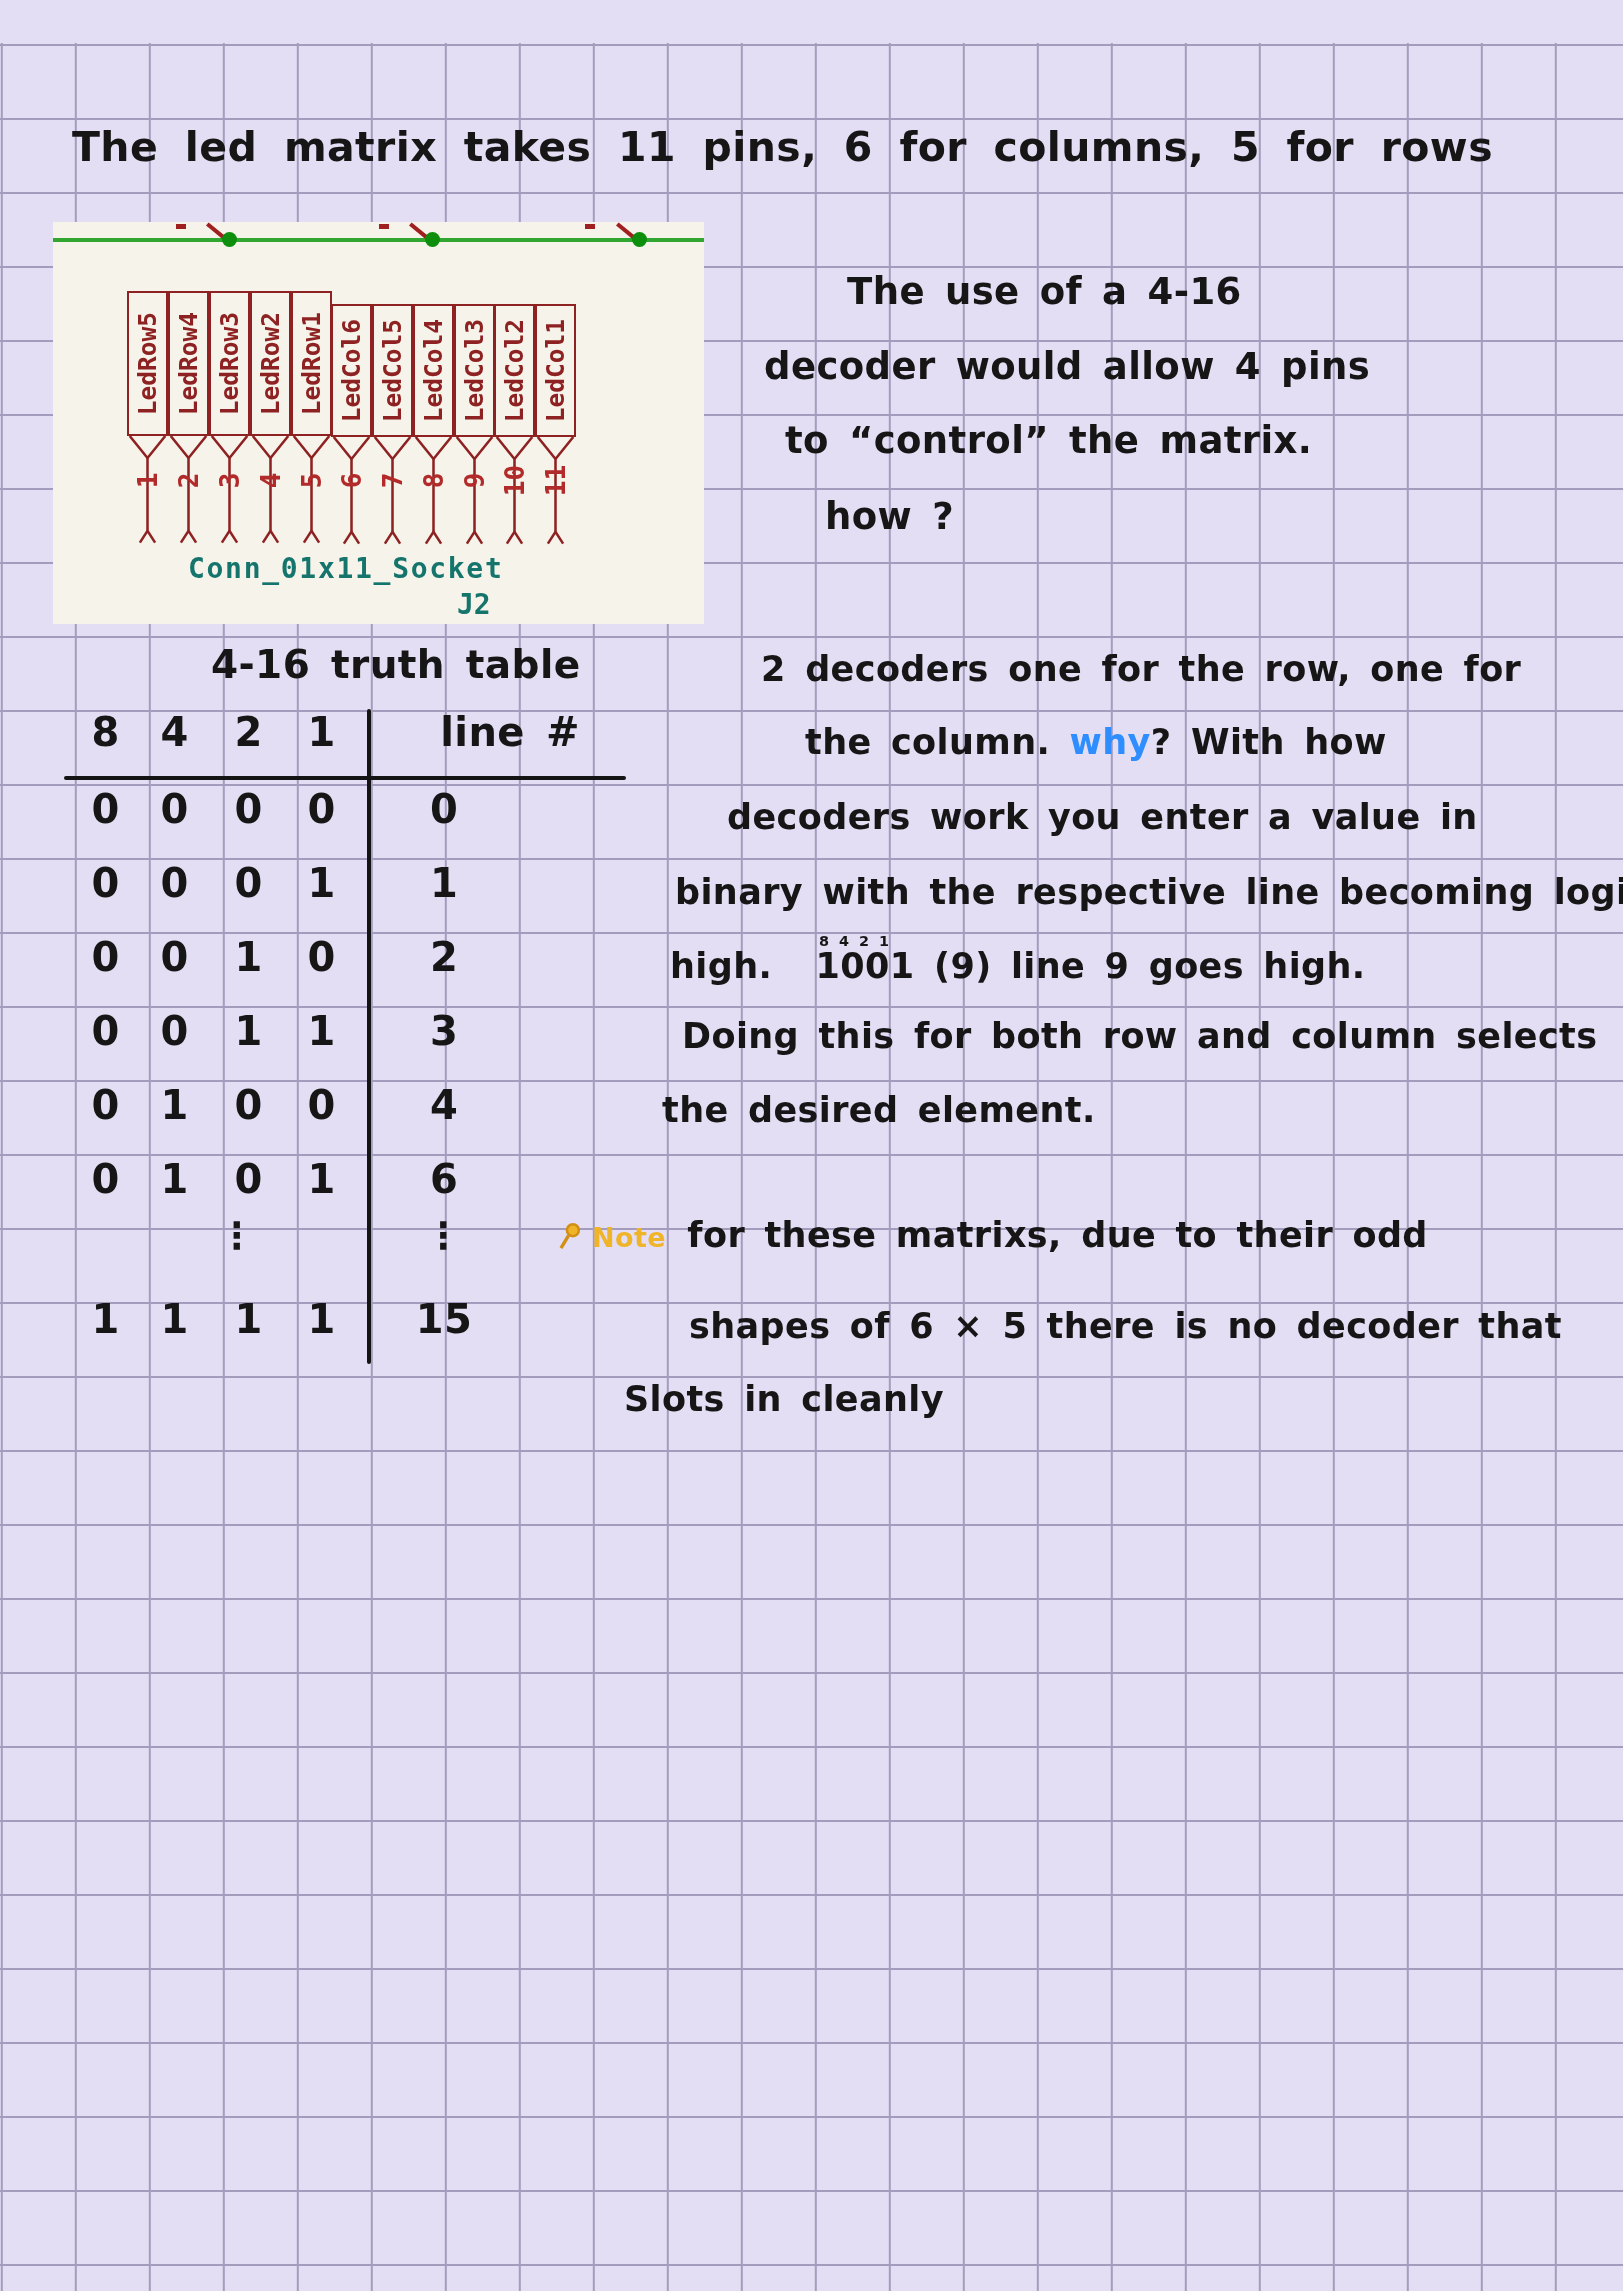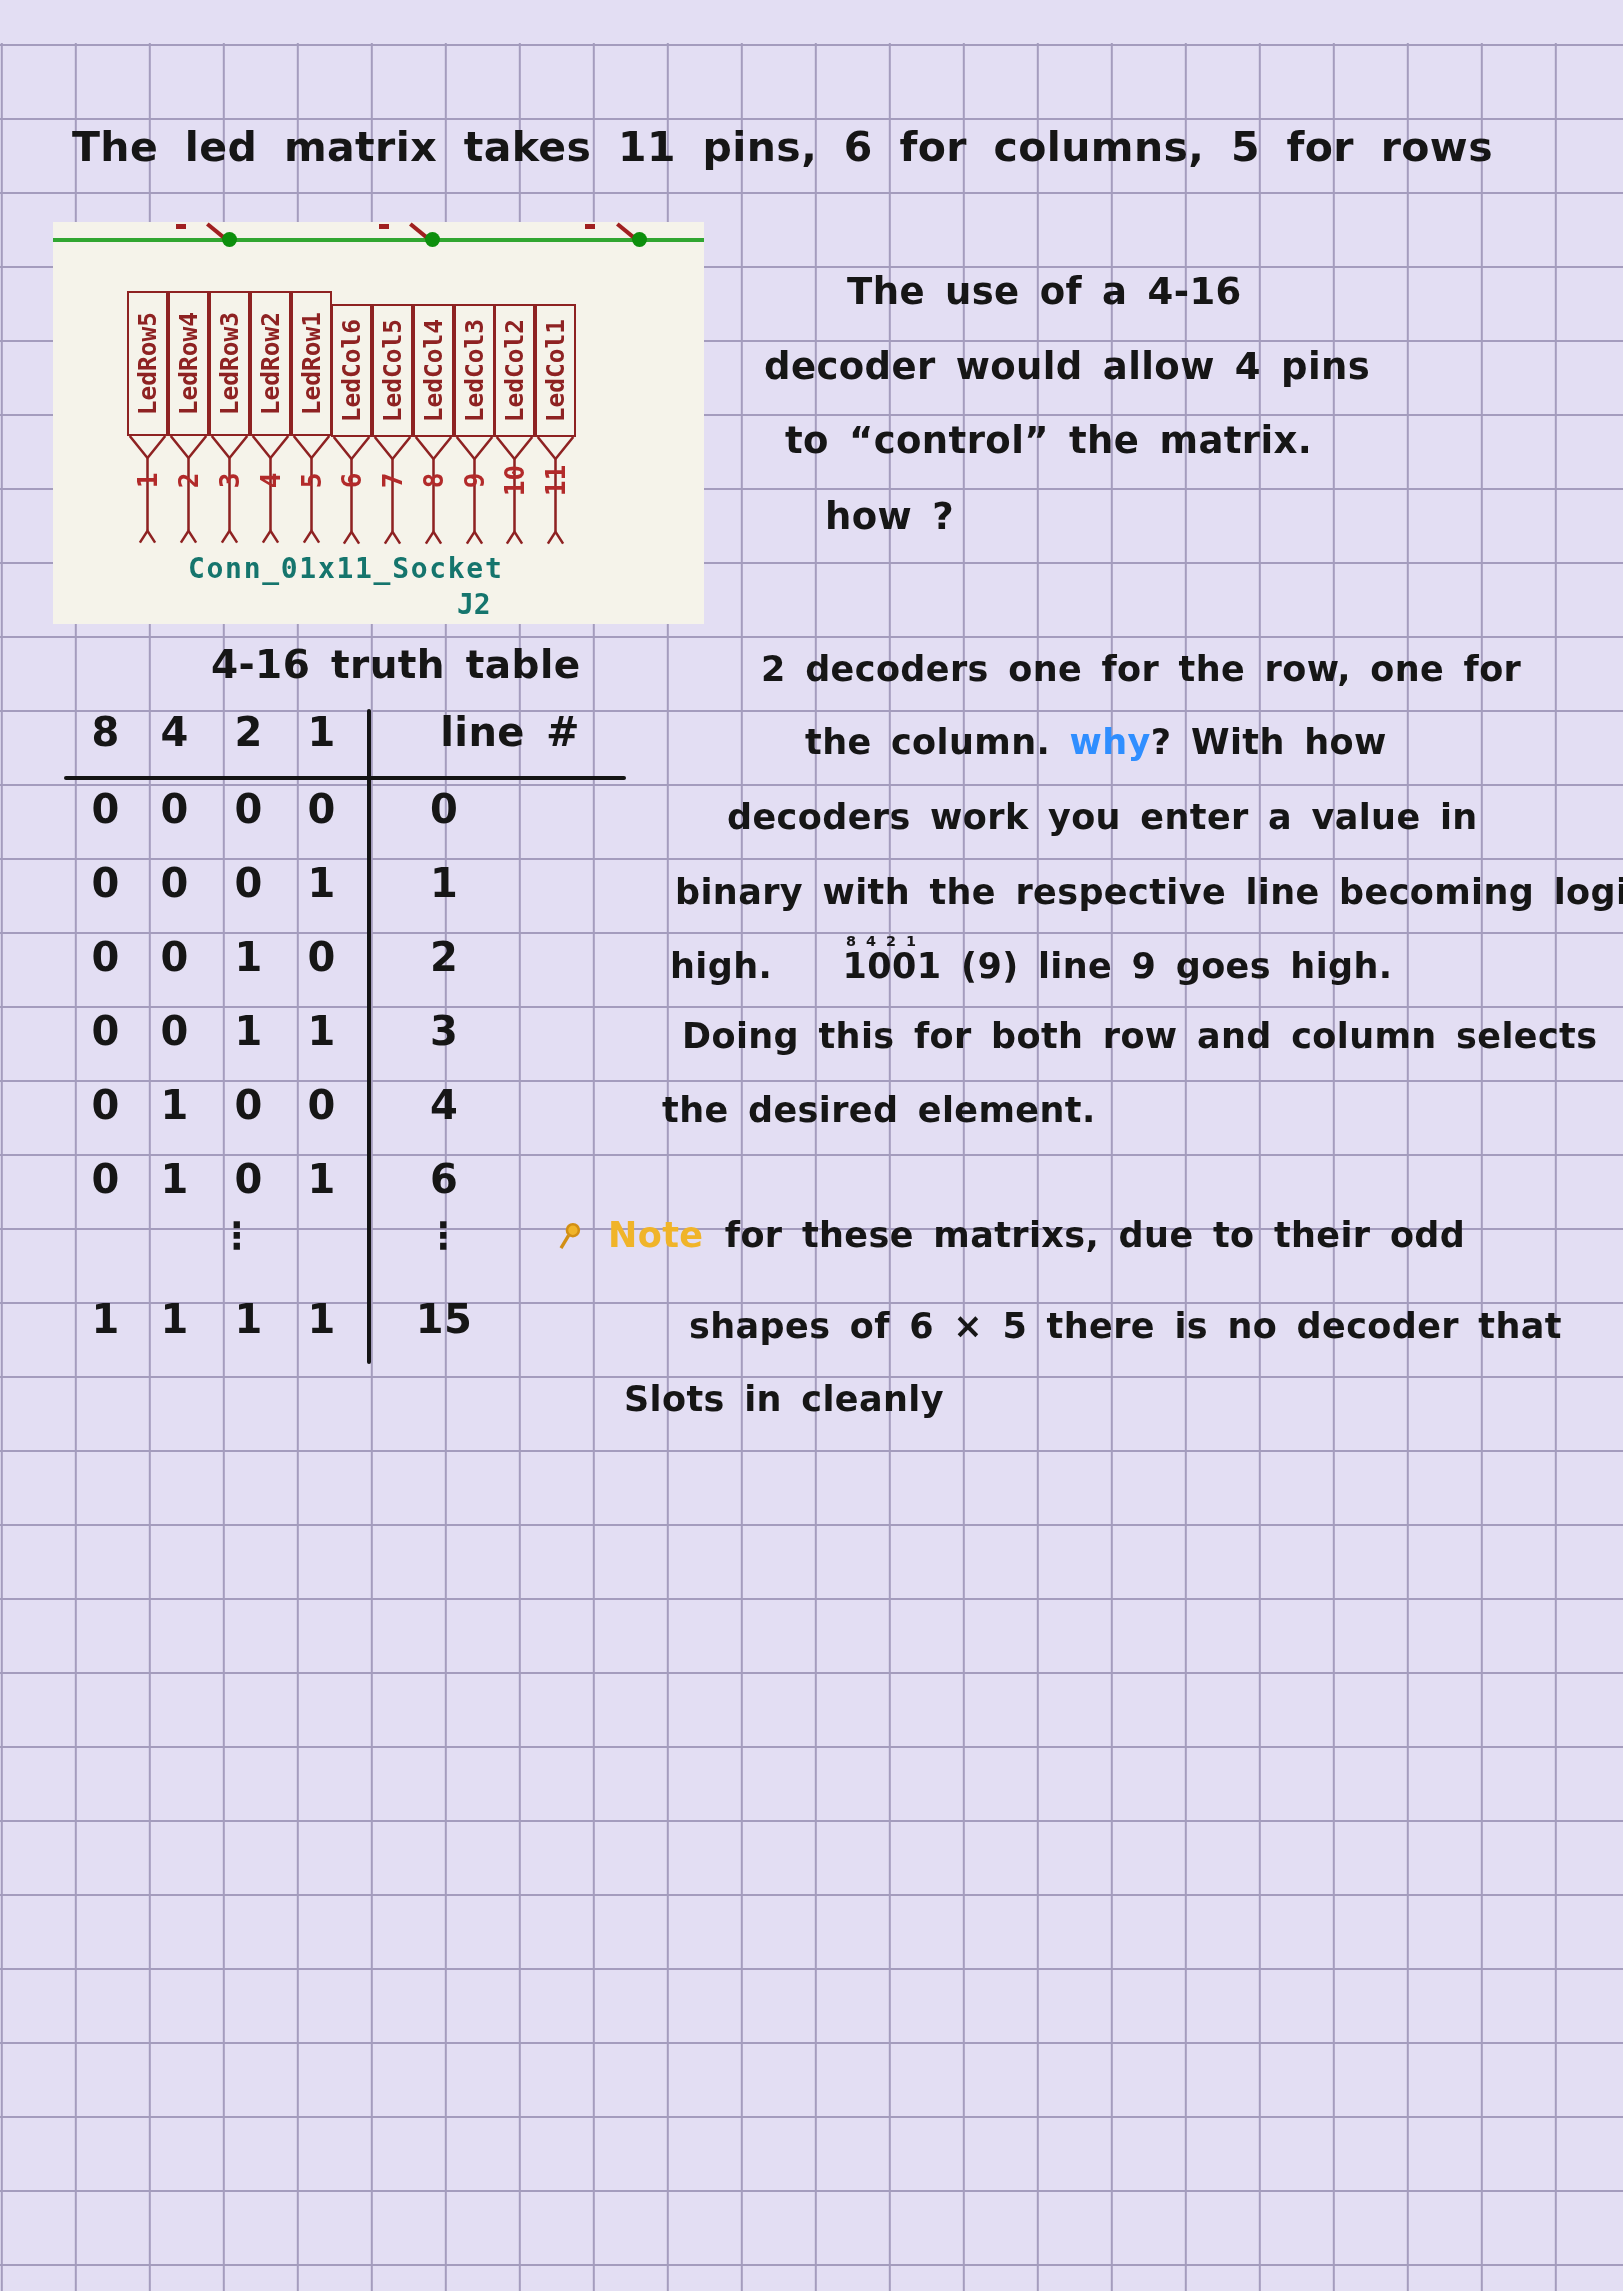--- a/index.html
+++ b/index.html
@@ -16,21 +16,21 @@
     font-family:"DejaVu Sans", sans-serif;
   }
   .topband{position:absolute;left:0;top:0;width:1624px;height:43px;background:#e3def3;}
   .bottomedge{position:absolute;left:0;bottom:0;width:1624px;height:4.2px;background:#ffffff;}
 
   .hw{position:absolute;color:#161616;font-weight:bold;white-space:nowrap;line-height:1.1;letter-spacing:0.4px;word-spacing:6.8px;}
   .t-title{font-size:41px;word-spacing:12px;}
   .sz44{font-size:37px;}
   .sz40{font-size:35px;}
   .blue{color:#2f8eff;}
-  .orange{color:#f0b429;font-size:35px;margin-left:16px;}
+  .orange{color:#f0b429;font-size:27px;}
 
   
   .schem{position:absolute;left:53px;top:222px;width:651px;height:402px;background:#f5f3ea;}
   .wire{position:absolute;left:0;top:16px;width:651px;height:4.2px;background:#31a631;}
   .dot{position:absolute;width:15px;height:15px;border-radius:50%;background:#0d8f0d;top:10px;}
   .tick{position:absolute;top:0;}
   .stub{position:absolute;top:1.7px;width:10px;height:5px;background:#a02020;}
   .pin{position:absolute;top:69px;width:41px;}
   .pin-box{box-sizing:border-box;width:41px;border:2.5px solid #8e2222;display:flex;align-items:center;justify-content:center;background:#f5f3ea;}
   .pin.row .pin-box{height:145px;}
@@ -284,21 +284,21 @@
   <div class="hw sz44" style="left:825px;top:497px;">how ?</div>
 
   <div class="hw sz40" style="left:761px;top:650px;">2 decoders one for the row, one for</div>
   <div class="hw sz40" style="left:805px;top:723px;">
     <span>the column. </span><span class="blue">why</span><span>? With how</span>
   </div>
   <div class="hw sz40" style="left:727px;top:798px;">decoders work you enter a value in</div>
   <div class="hw sz40" style="left:675px;top:873px;">binary with the respective line becoming logic</div>
   <div class="hw sz40" style="left:670px;top:947px;">
     <span>high.</span>
-    <span class="sup8421" style="margin-left:51px;"><span class="sup">8421</span><span>1001</span></span>
+    <span class="sup8421" style="margin-left:24px;"><span class="sup">8421</span><span>1001</span></span>
     <span>(9) line 9 goes high.</span>
   </div>
   <div class="hw sz40" style="left:662px;top:1091px;">the desired element.</div>
   <div class="hw sz40" style="left:682px;top:1017px;">Doing this for both row and column selects</div>
 
   <svg class="pin-icon" width="29" height="34" viewBox="0 0 34 40">
     <circle cx="21" cy="12" r="7" fill="#f0b429" stroke="#d28f14" stroke-width="3"></circle>
     <line x1="16" y1="18" x2="7" y2="33" stroke="#d28f14" stroke-width="4"></line>
   </svg>
   <div class="hw sz40" style="left:592px;top:1216px;">

